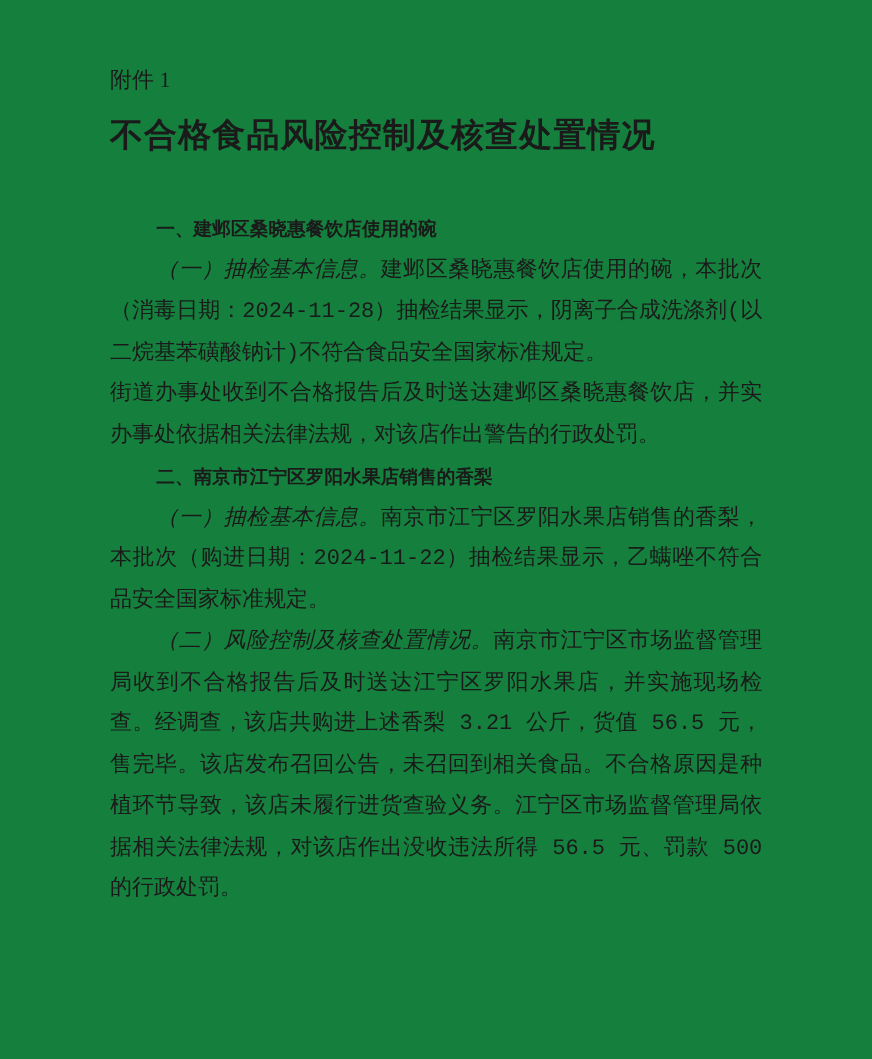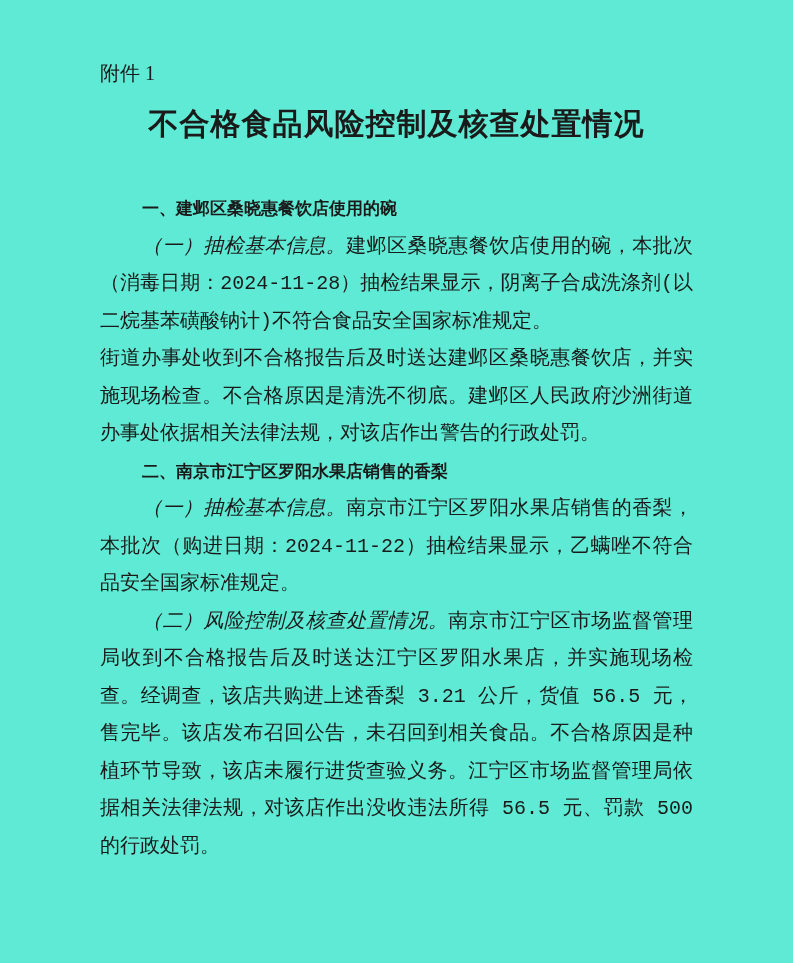--- a/index.html
+++ b/index.html
@@ -12,34 +12,33 @@
     height: 963px;
     overflow: hidden;
     color: #1a1a1a;
     font-family: "Liberation Serif", serif;
   }
   .page {
     box-sizing: border-box;
     width: 793px;
     height: 963px;
     padding: 58px 100px 0 100px;
-    background: #5eead4;
+    background: #15803d;
   }
   .attachment-label {
     font-size: 20px;
     line-height: 30px;
     text-align: left;
     font-family: "Liberation Serif", serif;
   }
   .doc-title {
     margin-top: 16px;
     font-size: 30px;
     line-height: 40px;
     font-weight: bold;
-    text-align: center;
     letter-spacing: 1px;
     font-family: "Liberation Serif", serif;
   }
   .content {
     margin-top: 46px;
   }
   .docline {
     font-size: 20px;
     line-height: 37.5px;
     height: 37.5px;
@@ -83,21 +82,20 @@
     <div class="section-heading">一、建邺区桑晓惠餐饮店使用的碗</div>
 
     <div>
       <div class="docline indent"><span class="lead-in">（一）抽检基本信息。</span><span>建邺区桑晓惠餐饮店使用的碗，本批次</span></div>
       <div class="docline">（消毒日期：2024-11-28）抽检结果显示，阴离子合成洗涤剂(以十</div>
       <div class="docline para-end">二烷基苯磺酸钠计)不符合食品安全国家标准规定。</div>
     </div>
 
     <div>
       <div class="docline">街道办事处收到不合格报告后及时送达建邺区桑晓惠餐饮店，并实</div>
-      <div class="docline">施现场检查。不合格原因是清洗不彻底。建邺区人民政府沙洲街道</div>
       <div class="docline para-end">办事处依据相关法律法规，对该店作出警告的行政处罚。</div>
     </div>
 
     <div class="section-heading">二、南京市江宁区罗阳水果店销售的香梨</div>
 
     <div>
       <div class="docline indent"><span class="lead-in">（一）抽检基本信息。</span><span>南京市江宁区罗阳水果店销售的香梨，</span></div>
       <div class="docline">本批次（购进日期：2024-11-22）抽检结果显示，乙螨唑不符合食</div>
       <div class="docline para-end">品安全国家标准规定。</div>
     </div>

